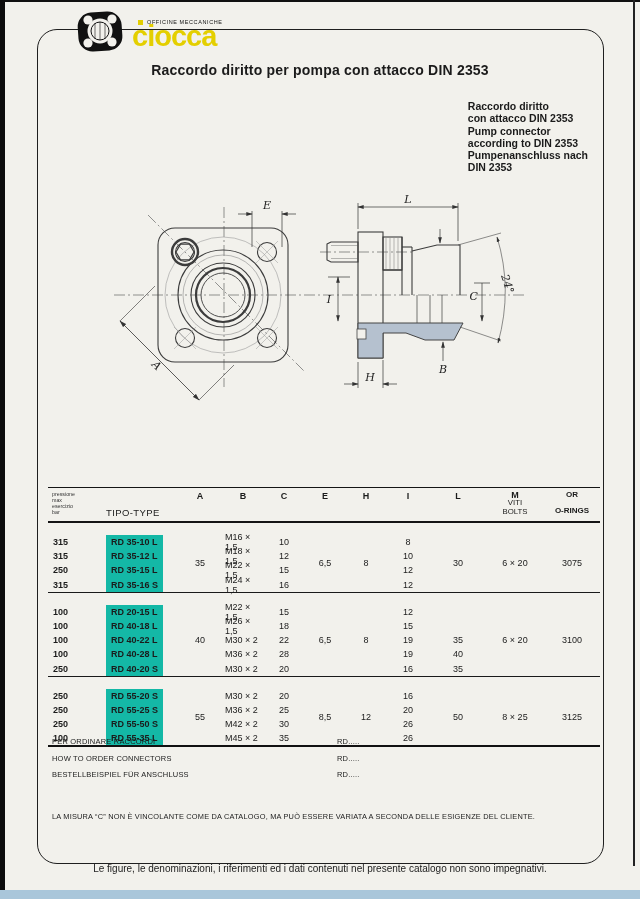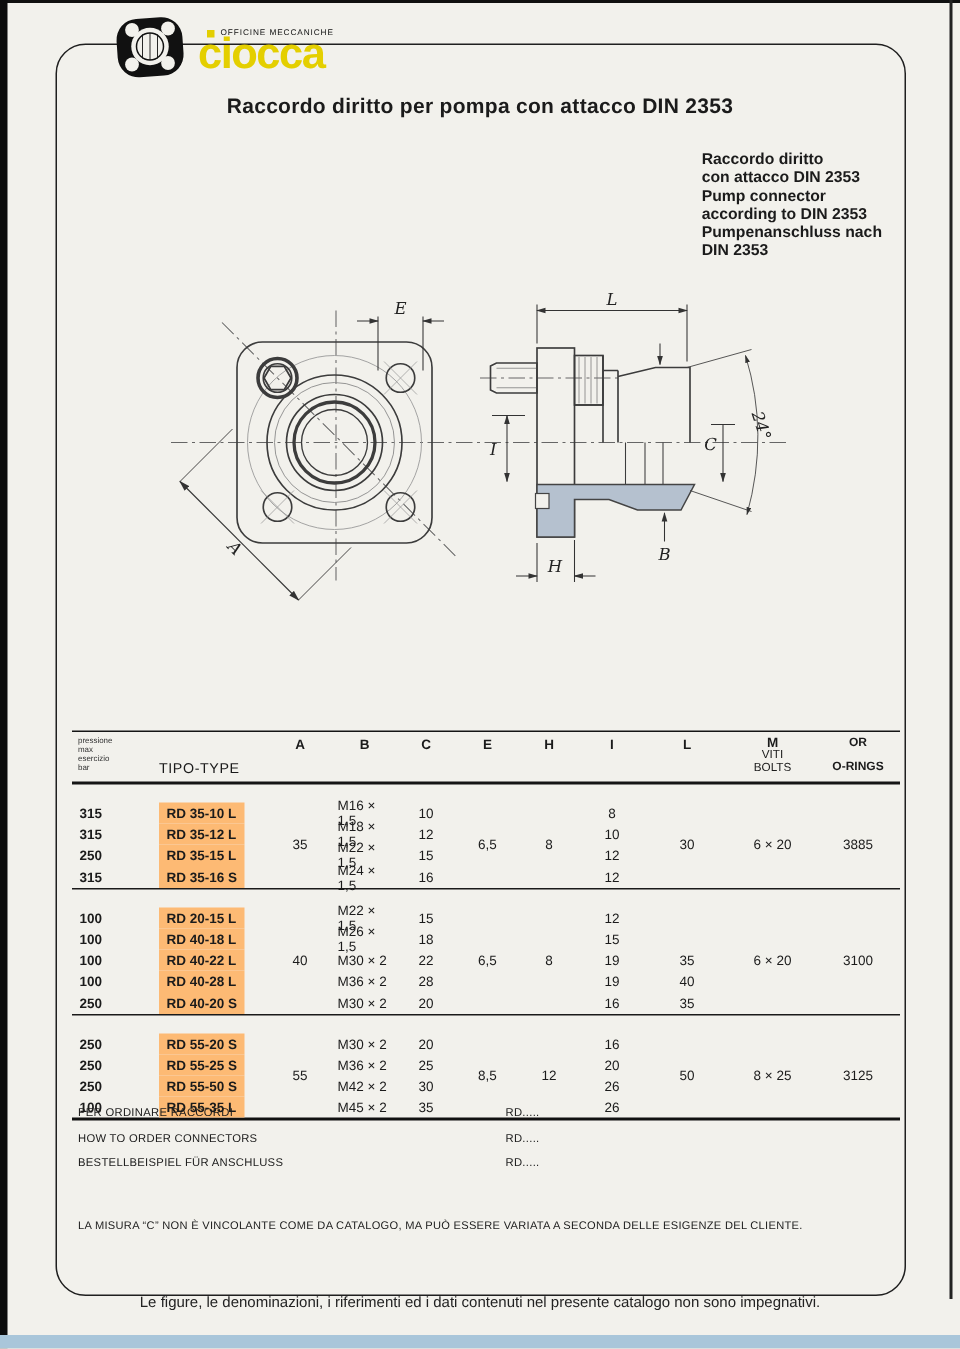--- a/index.html
+++ b/index.html
@@ -37,21 +37,21 @@
   .h-col{font-weight:700;font-size:9px;text-align:center;padding-top:3px;}
   .h-m{grid-column:10;text-align:center;font-size:7.8px;line-height:8.3px;padding-top:3px;}
   .h-m .b1{font-weight:700;font-size:9px;}
   .h-or{grid-column:11;text-align:center;font-size:8px;font-weight:700;line-height:8.3px;padding-top:3px;}
   .h-or .b2{margin-top:8px;}
   .t-group{grid-auto-rows:14.2px;border-bottom:1.6px solid #1a1a1a;margin-top:12px;}
   .t-group.last{border-bottom:2.2px solid #111;}
   .cell{display:flex;align-items:center;justify-content:center;font-size:9px;}
   .cl-p{grid-column:1;justify-content:flex-start;padding-left:5px;font-weight:700;}
   .cl-t{grid-column:2;justify-content:flex-start;}
-  .cl-t .hl{background:#fdba74;height:100%;width:57px;display:flex;align-items:center;
+  .cl-t .hl{background:#14b8a6;height:100%;width:57px;display:flex;align-items:center;
             padding-left:5px;font-weight:700;box-sizing:border-box;}
   .cl-a{grid-column:3}.cl-b{grid-column:4;justify-content:flex-start;padding-left:3px;}
   .cl-c{grid-column:5}.cl-e{grid-column:6}.cl-h{grid-column:7}.cl-i{grid-column:8}
   .cl-l{grid-column:9}.cl-m{grid-column:10}.cl-o{grid-column:11}
   
   .order{position:absolute;left:52px;top:733px;width:420px;font-size:7.5px;letter-spacing:.2px;}
   .order-row{position:relative;height:16.5px;text-align:center;}
   .order-label{position:absolute;left:0;top:4px;}
   .order-value{position:absolute;left:285px;top:4px;}
   
@@ -290,21 +290,21 @@
         </div>
       <div class="cell cl-b" style="grid-row:4">M24 × 1,5</div>
       <div class="cell cl-c" style="grid-row:4">16</div>
       <div class="cell cl-i" style="grid-row:4">12</div>
 
       <div class="cell cl-a" style="grid-row:1/span 4">35</div>
       <div class="cell cl-e" style="grid-row:1/span 4">6,5</div>
       <div class="cell cl-h" style="grid-row:1/span 4">8</div>
       <div class="cell cl-l" style="grid-row:1/span 4">30</div>
       <div class="cell cl-m" style="grid-row:1/span 4">6 × 20</div>
-      <div class="cell cl-o" style="grid-row:1/span 4">3885</div>
+      <div class="cell cl-o" style="grid-row:1/span 4">3075</div>
     </div>
 
     <div class="t-grid t-group">
       <div class="cell cl-p" style="grid-row:1">100</div>
       <div class="cell cl-t" style="grid-row:1">
           <span class="hl">RD 20-15 L</span>
         </div>
       <div class="cell cl-b" style="grid-row:1">M22 × 1,5</div>
       <div class="cell cl-c" style="grid-row:1">15</div>
       <div class="cell cl-i" style="grid-row:1">12</div>

